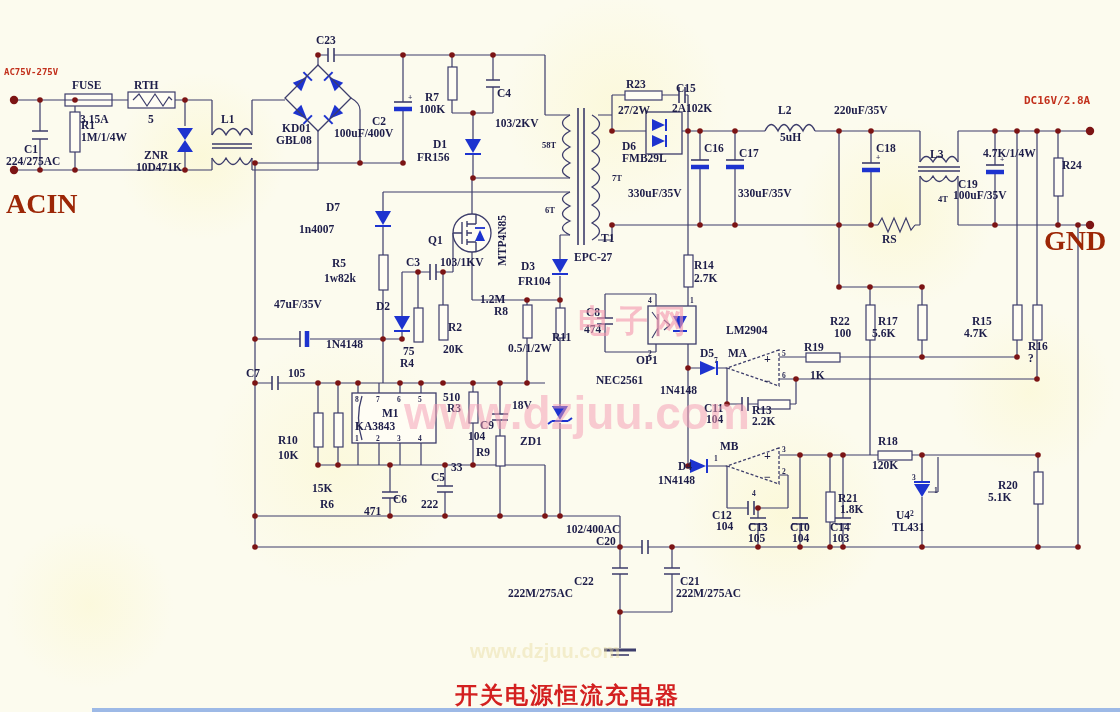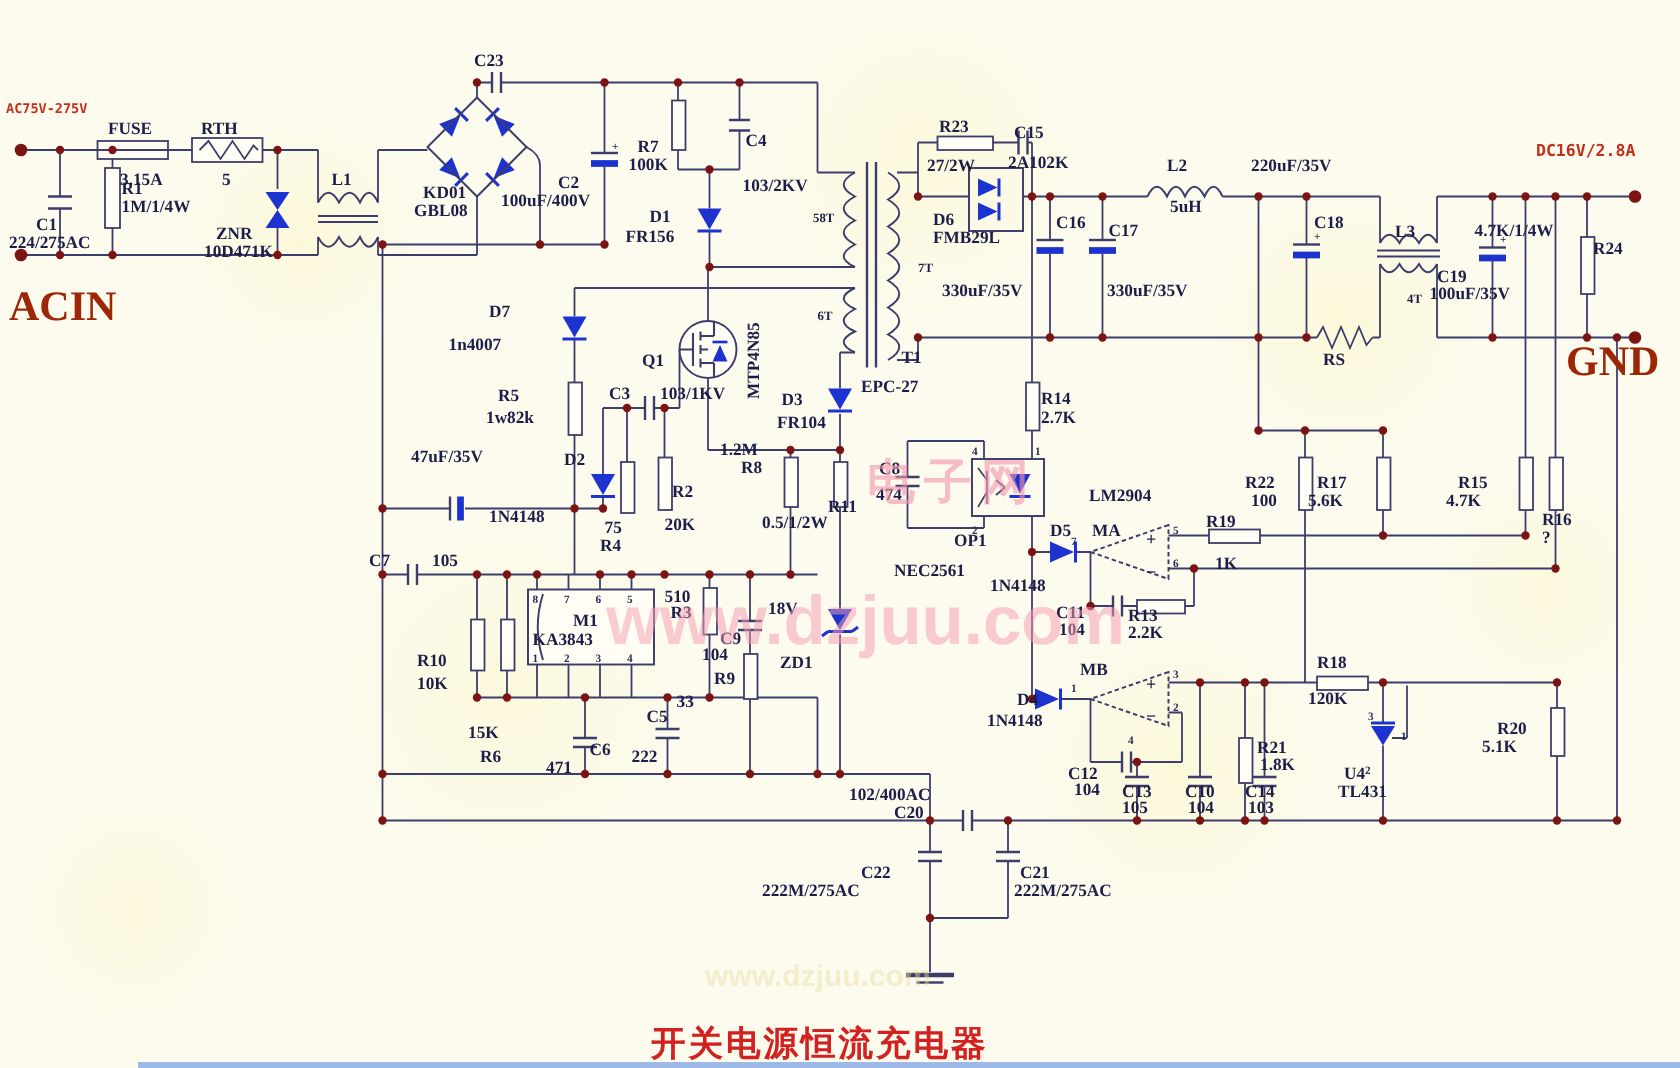--- a/index.html
+++ b/index.html
@@ -20,21 +20,21 @@
   .s{font-size:8.5px;font-weight:700;}
   .p{font-size:7.5px;font-weight:700;fill:#2a2a55;}
   .op{font-size:12px;font-weight:700;}
   .rs{font-size:9px;font-weight:700;fill:#c2301c;font-family:"DejaVu Sans Mono",monospace;}
   .rs2{font-size:11px;font-weight:700;fill:#c2301c;font-family:"DejaVu Sans Mono",monospace;}
   .rb{font-size:28px;font-weight:700;fill:#9c2606;}
   .wm1{position:absolute;left:398px;top:272px;font-size:96px;font-weight:700;color:rgba(118,183,240,.55);letter-spacing:8px;pointer-events:none;}
   .wm2{position:absolute;left:578px;top:300px;font-size:32px;font-weight:700;color:rgba(243,150,175,.62);letter-spacing:6px;pointer-events:none;}
   .wm3{position:absolute;left:404px;top:386px;font-size:46px;font-weight:700;color:rgba(243,158,180,.52);font-family:"Liberation Sans",sans-serif;pointer-events:none;}
   .wm4{position:absolute;left:470px;top:640px;font-size:20px;font-weight:700;color:rgba(232,220,160,.45);font-family:"Liberation Sans",sans-serif;pointer-events:none;}
-  .ttl{position:absolute;left:434px;top:680px;font-size:23px;font-weight:700;color:#d32020;letter-spacing:2px;}
+  .ttl{position:absolute;left:455px;top:680px;font-size:23px;font-weight:700;color:#d32020;letter-spacing:2px;}
   .bluestrip{position:absolute;left:92px;right:0;bottom:0;height:4px;background:#9db9e6;}
 </style>
 </head>
 <body>
 
 <div class="stage">
 
 <svg width="1120" height="712" viewBox="0 0 1120 712">
 
   <g stroke="#3d3d6b" stroke-width="1.2" fill="none">

